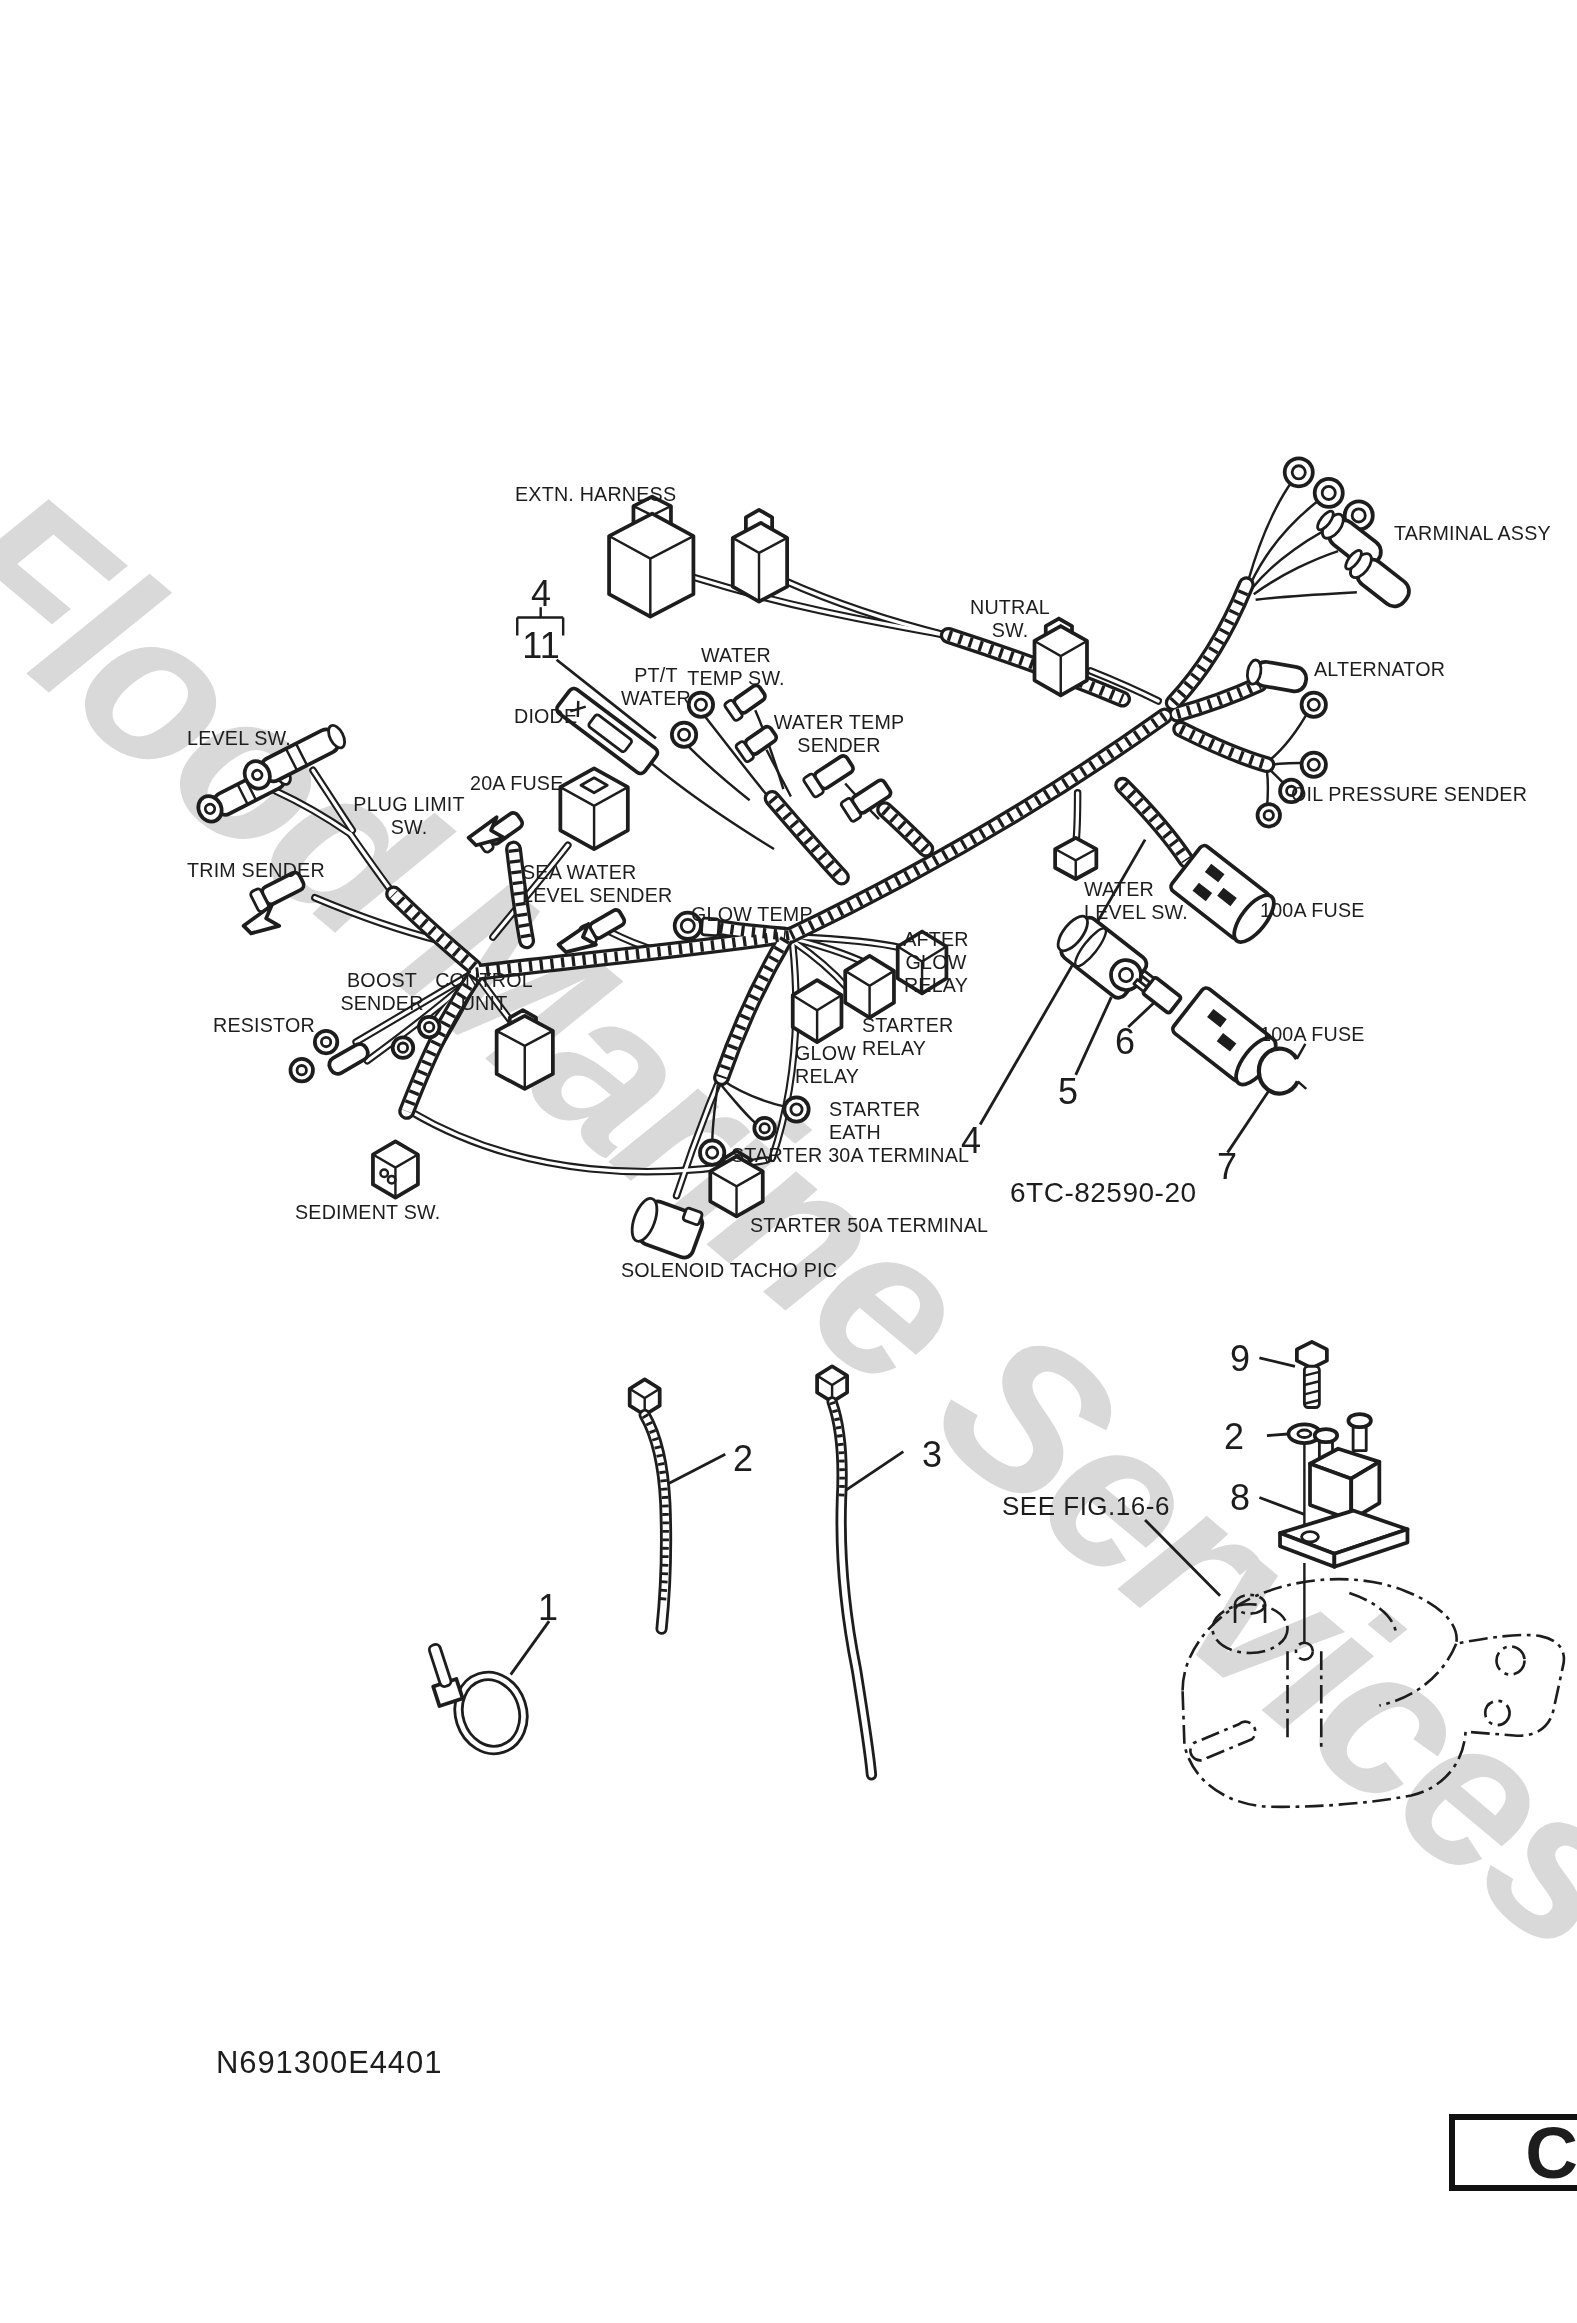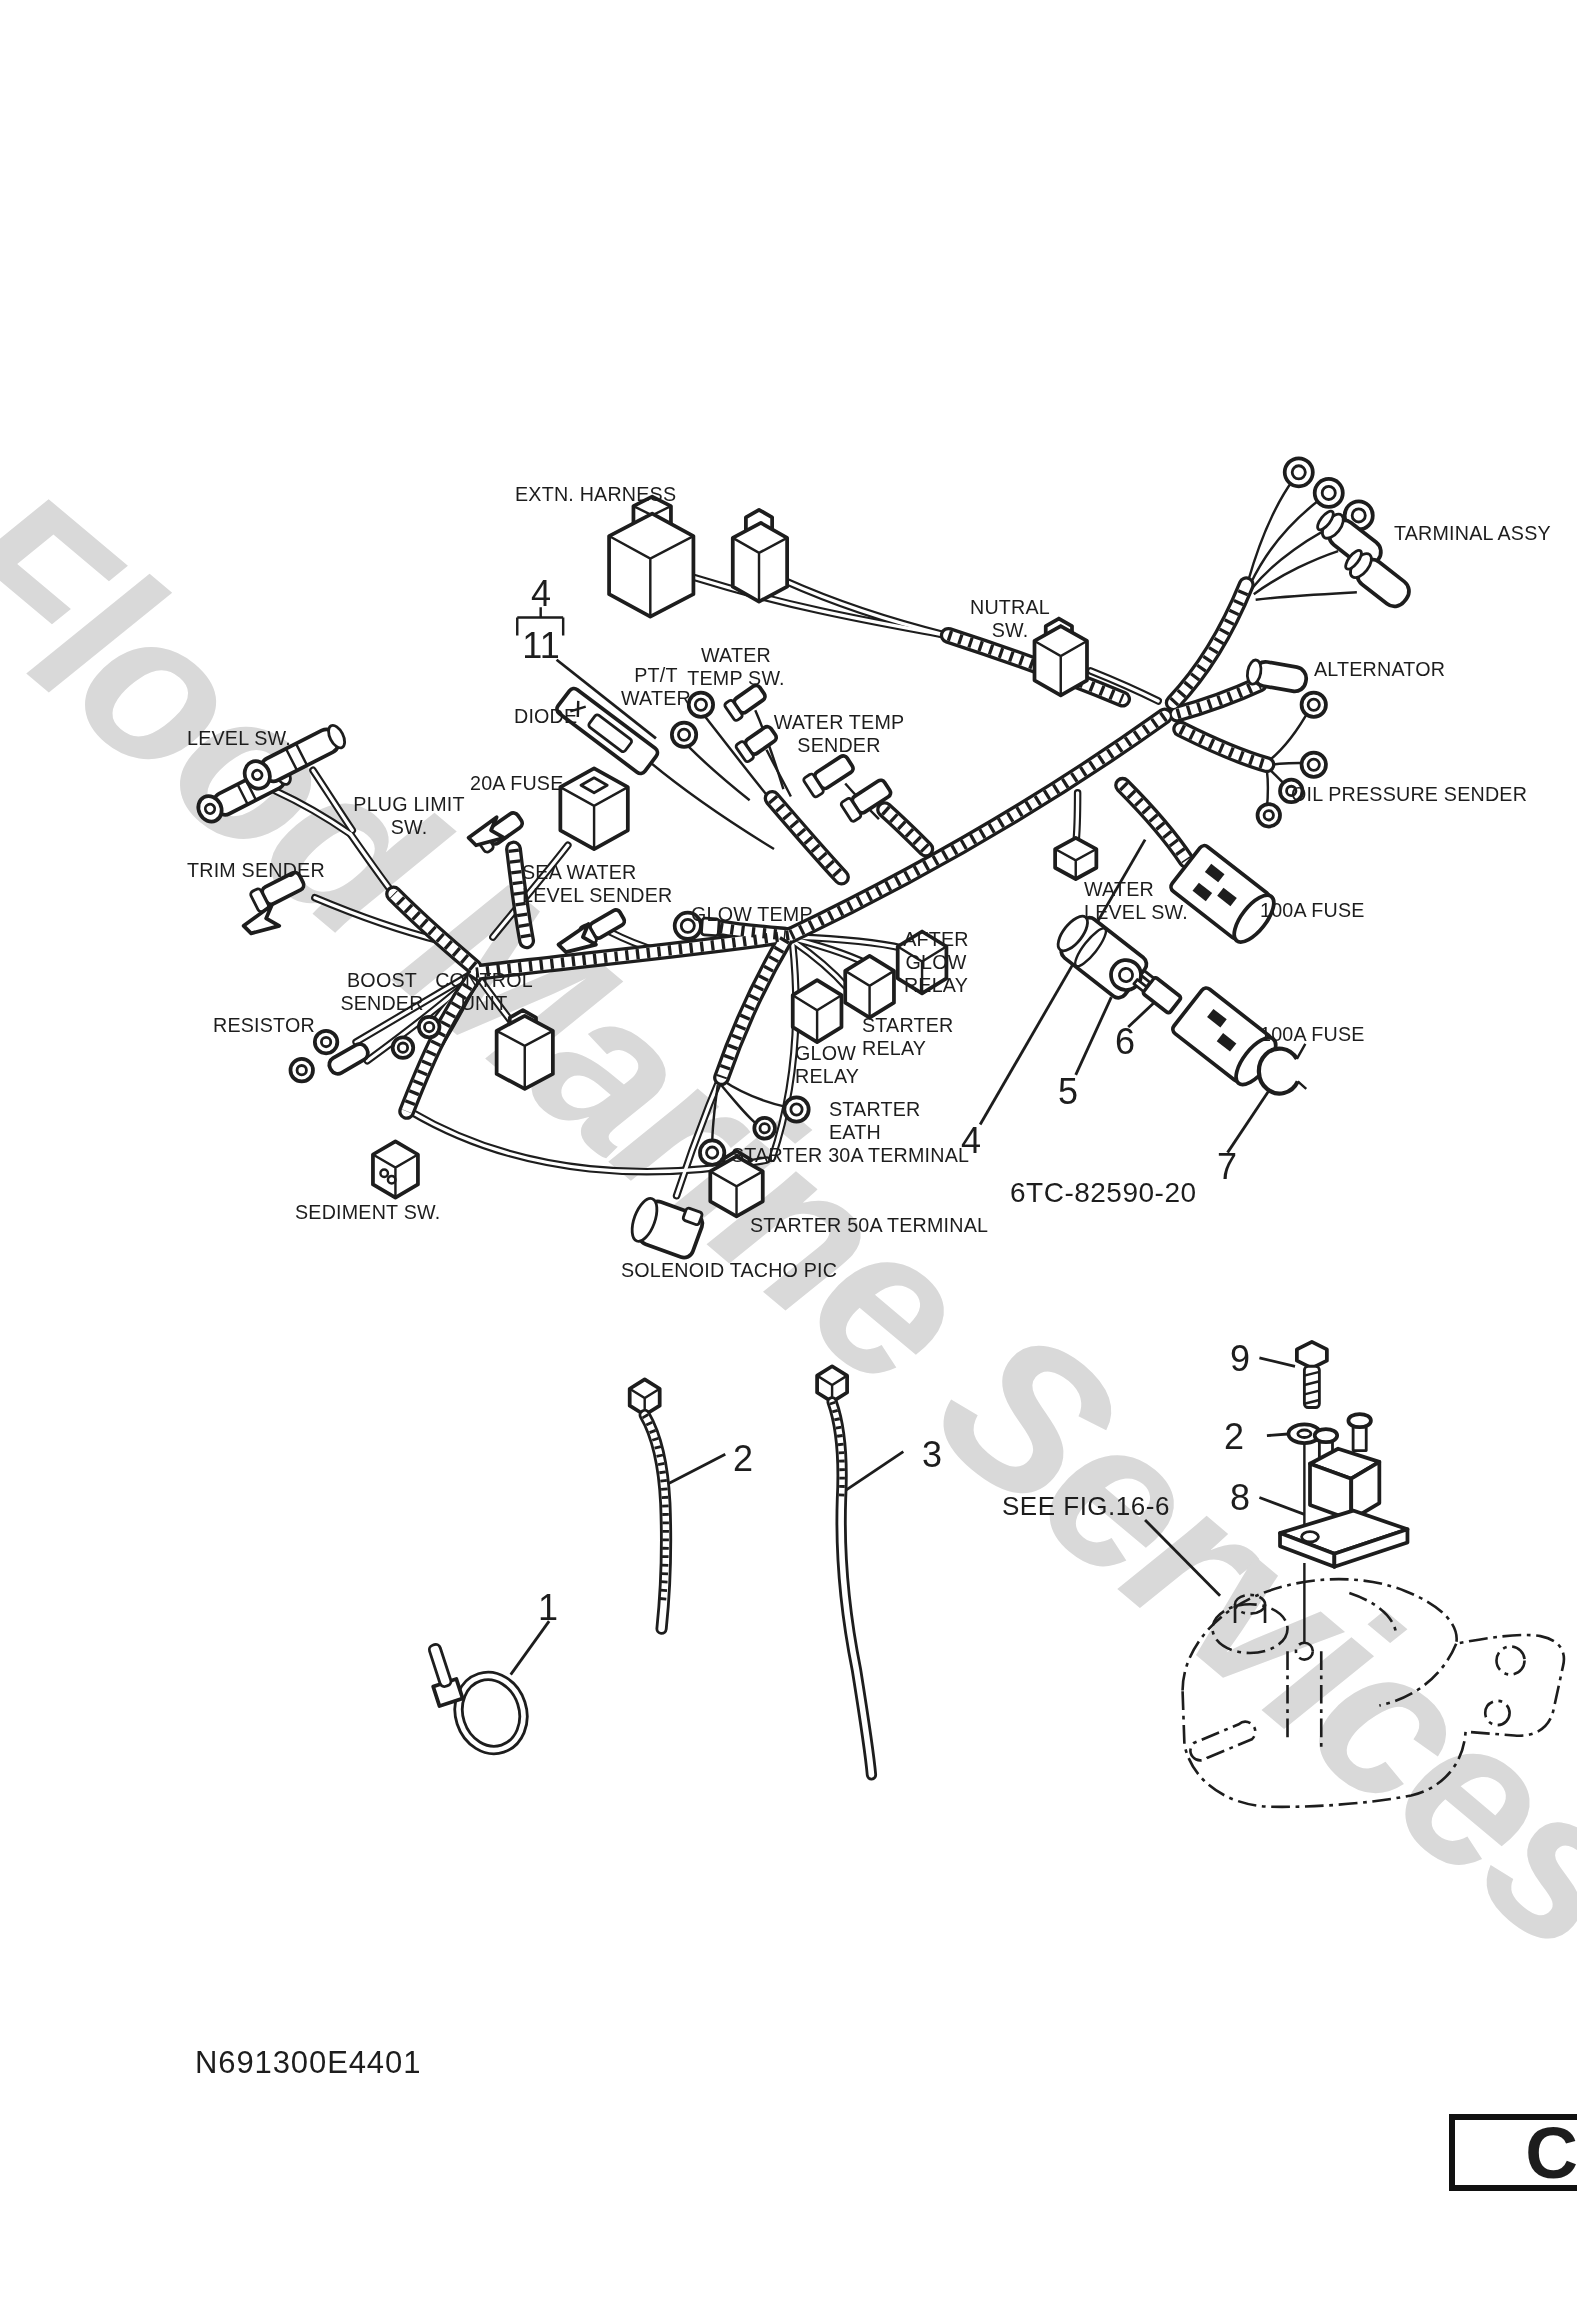--- a/index.html
+++ b/index.html
@@ -32,21 +32,21 @@
   .lbl{
     position:absolute;z-index:2;font-size:19.7px;line-height:1.18;
     white-space:pre-line;letter-spacing:0.2px;
   }
   .lbl.ctr{transform:translateX(-50%);text-align:center;}
   .num{
     position:absolute;z-index:2;font-size:36px;
     transform:translate(-50%,-50%);
   }
   .code{position:absolute;z-index:2;font-size:28px;letter-spacing:0.5px;}
-  .footer-code{position:absolute;z-index:2;font-size:31px;letter-spacing:0.9px;}
+  .footer-code{position:absolute;z-index:2;font-size:31px;letter-spacing:0.9px;margin-left:21px;}
   .seefig{position:absolute;z-index:2;font-size:26px;letter-spacing:0.5px;}
   #page-marker-box{
     position:absolute;z-index:2;left:1449px;top:2114px;width:150px;height:77px;
     border:6.6px solid #111;display:flex;align-items:center;justify-content:flex-end;
     padding-right:15px;box-sizing:border-box;
   }
   #page-marker-box .letter{font-size:73px;font-weight:bold;line-height:1;}
 </style>
 </head>
 <body>

